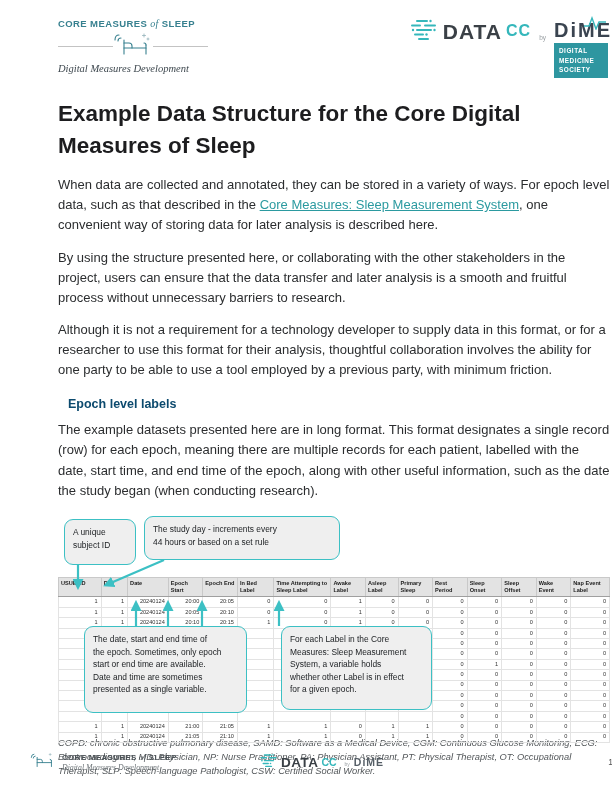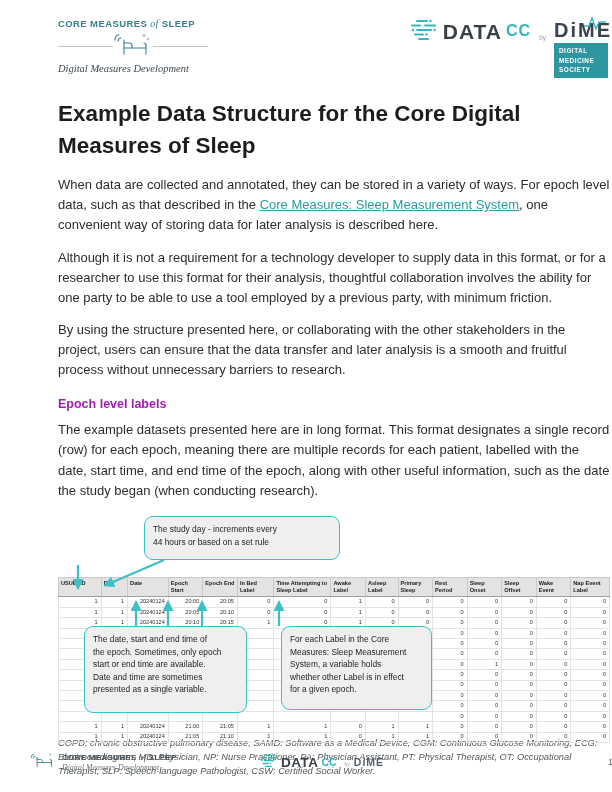--- a/index.html
+++ b/index.html
@@ -22,21 +22,21 @@
   .by{font-size:6.5px;color:#9aa0a4;margin-top:16px;}
   .dime{text-align:left;margin-top:2px;}
   .dime-word{font-size:20px;font-weight:bold;color:#3a4450;letter-spacing:2px;line-height:1;position:relative;display:inline-block;}
   .dime-word svg{position:absolute;right:6px;top:-4px;}
   .dime-box{background:#2e96a0;color:#fff;font-size:6.4px;font-weight:bold;letter-spacing:.5px;
             line-height:1.5;padding:3px 5px;margin-top:2px;width:44px;}
   
   .title{font-size:22.5px;font-weight:bold;color:#1d1d1f;line-height:1.45;margin:20px 30px 12px;}
   .para{font-size:13px;line-height:1.55;color:#2b2d2f;margin:0 30px 12px;}
   .para a{color:#2b9aa0;text-decoration:underline;}
-  .h2{font-size:12.5px;font-weight:bold;color:#a21caf;margin:17px 30px 9px;}
+  .h2{font-size:12.5px;font-weight:bold;color:#0c4a6e;margin:17px 40px 9px;}
   
   .figure{position:relative;margin:2px 30px 0;height:214px;}
   .callout{position:absolute;background:#efefef;border:1.6px solid #3cc0c4;border-radius:9px;
            font-size:8.4px;line-height:1.5;color:#212427;padding:6px 8px;box-sizing:border-box;
            white-space:pre-line;}
   .co-a{left:6px;top:6px;width:72px;height:46px;}
   .co-b{left:86px;top:3px;width:196px;height:44px;}
   .co-c{left:26px;top:113px;width:163px;height:87px;}
   .co-d{left:223px;top:113px;width:151px;height:84px;}
   table.epoch{position:absolute;left:0;top:64px;width:552px;border-collapse:collapse;table-layout:fixed;}
@@ -123,22 +123,22 @@
           <div>SOCIETY</div>
         </div>
       </div>
     </div>
   </div>
 
   <div class="title">Example Data Structure for the Core Digital Measures of Sleep</div>
 
   <p class="para"><span>When data are collected and annotated, they can be stored in a variety of ways. For epoch level data, such as that described in the </span><a href="#">Core Measures: Sleep Measurement System</a><span>, one convenient way of storing data for later analysis is described here.</span></p>
 
+  <p class="para">By using the structure presented here, or collaborating with the other stakeholders in the project, users can ensure that the data transfer and later analysis is a smooth and fruitful process without unnecessary barriers to research.</p>
   <p class="para">Although it is not a requirement for a technology developer to supply data in this format, or for a researcher to use this format for their analysis, thoughtful collaboration involves the ability for one party to be able to use a tool employed by a previous party, with minimum friction.</p>
-  <p class="para">By using the structure presented here, or collaborating with the other stakeholders in the project, users can ensure that the data transfer and later analysis is a smooth and fruitful process without unnecessary barriers to research.</p>
 
   <div class="h2">Epoch level labels</div>
 
   <p class="para">The example datasets presented here are in long format. This format designates a single record (row) for each epoch, meaning there are multiple records for each patient, labelled with the date, start time, and end time of the epoch, along with other useful information, such as the date the study began (when conducting research).</p>
 
   <div class="figure">
     <table class="epoch">
         <colgroup>
           <col style="width: 42px;">
           <col style="width: 26px;">
@@ -436,20 +436,22 @@
           <line x1="110" y1="113" x2="110" y2="90" stroke="#3cc0c4" stroke-width="2.2" marker-end="url(#ah)"></line>
         </g>
       <g>
           <line x1="144" y1="113" x2="144" y2="90" stroke="#3cc0c4" stroke-width="2.2" marker-end="url(#ah)"></line>
         </g>
       <g>
           <line x1="221" y1="113" x2="221" y2="90" stroke="#3cc0c4" stroke-width="2.2" marker-end="url(#ah)"></line>
         </g>
     </svg>
 
+    <div class="callout co-a">A unique
+subject ID</div>
     <div class="callout co-b">The study day - increments every
 44 hours or based on a set rule</div>
     <div class="callout co-c">The date, start and end time of
 the epoch. Sometimes, only epoch
 start or end time are available.
 Date and time are sometimes
 presented as a single variable.</div>
     <div class="callout co-d">For each Label in the Core
 Measures: Sleep Measurement
 System, a variable holds

